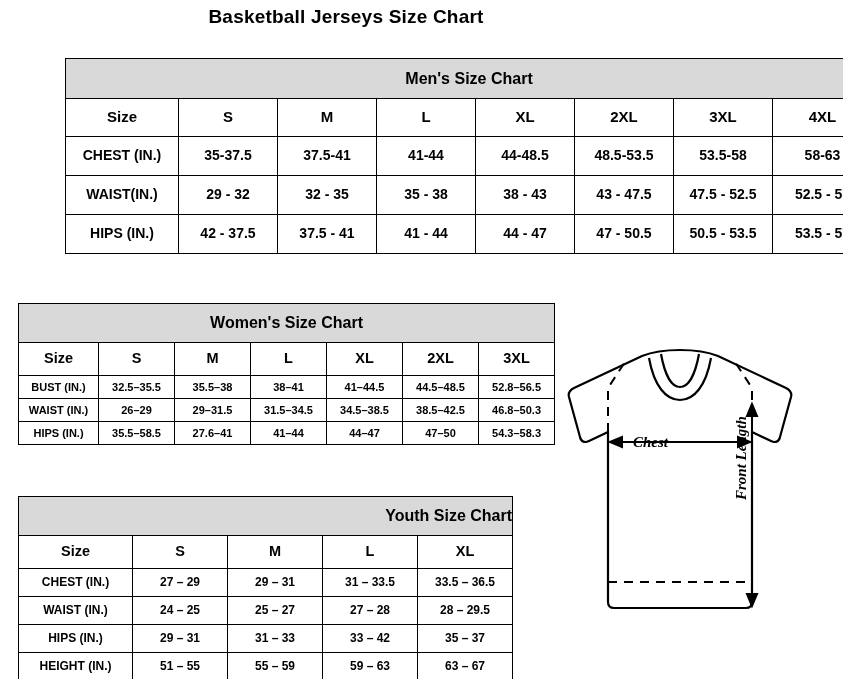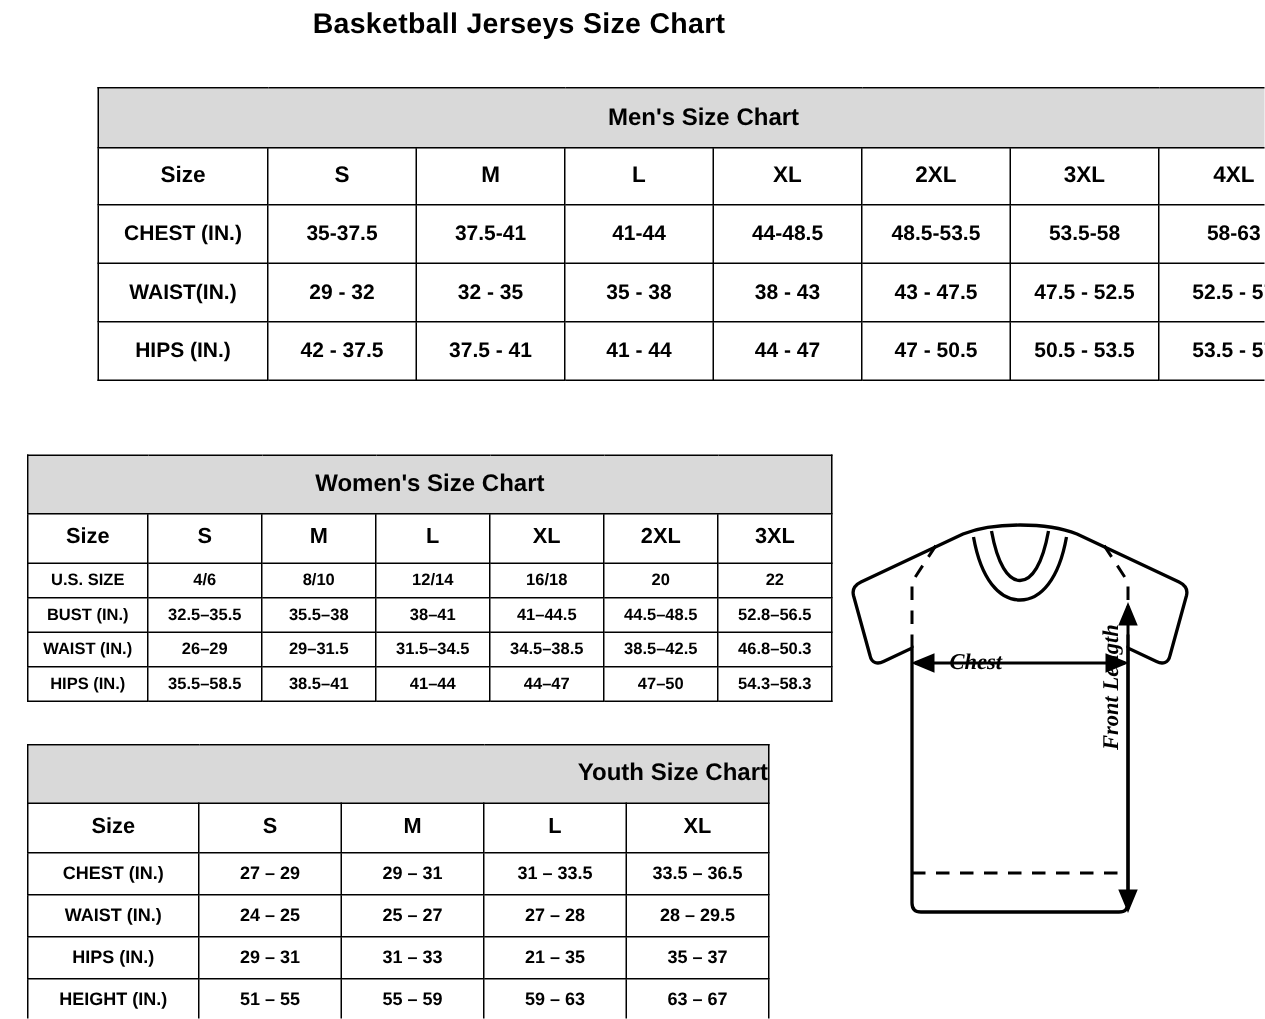--- a/index.html
+++ b/index.html
@@ -182,50 +182,41 @@
       <tr class="hdr">
         <td>Size</td>
         <td>S</td>
         <td>M</td>
         <td>L</td>
         <td>XL</td>
         <td>2XL</td>
         <td>3XL</td>
       </tr>
       <tr class="row">
-        <td class="rowlabel">U.S. SIZE</td>
-        <td>4/6</td>
-        <td>8/10</td>
-        <td>12/14</td>
-        <td>16/18</td>
-        <td>20</td>
-        <td>22</td>
-      </tr>
-      <tr class="row">
         <td class="rowlabel">BUST  (IN.)</td>
         <td>32.5–35.5</td>
         <td>35.5–38</td>
         <td>38–41</td>
         <td>41–44.5</td>
         <td>44.5–48.5</td>
         <td>52.8–56.5</td>
       </tr>
       <tr class="row">
         <td class="rowlabel">WAIST  (IN.)</td>
         <td>26–29</td>
         <td>29–31.5</td>
         <td>31.5–34.5</td>
         <td>34.5–38.5</td>
         <td>38.5–42.5</td>
         <td>46.8–50.3</td>
       </tr>
       <tr class="row">
         <td class="rowlabel">HIPS  (IN.)</td>
         <td>35.5–58.5</td>
-        <td>38.5–41</td>
+        <td>27.6–41</td>
         <td>41–44</td>
         <td>44–47</td>
         <td>47–50</td>
         <td>54.3–58.3</td>
       </tr>
     </tbody>
   </table>
 
   <table class="sz" id="youth-table">
     <colgroup>
@@ -257,21 +248,21 @@
         <td class="rowlabel">WAIST  (IN.)</td>
         <td>24  –  25</td>
         <td>25  –  27</td>
         <td>27  –  28</td>
         <td>28  –  29.5</td>
       </tr>
       <tr class="row">
         <td class="rowlabel">HIPS  (IN.)</td>
         <td>29  –  31</td>
         <td>31  –  33</td>
-        <td>21  –  35</td>
+        <td>33  –  42</td>
         <td>35  –  37</td>
       </tr>
       <tr class="row">
         <td class="rowlabel">HEIGHT  (IN.)</td>
         <td>51  –  55</td>
         <td>55  –  59</td>
         <td>59  –  63</td>
         <td>63  –  67</td>
       </tr>
     </tbody>

